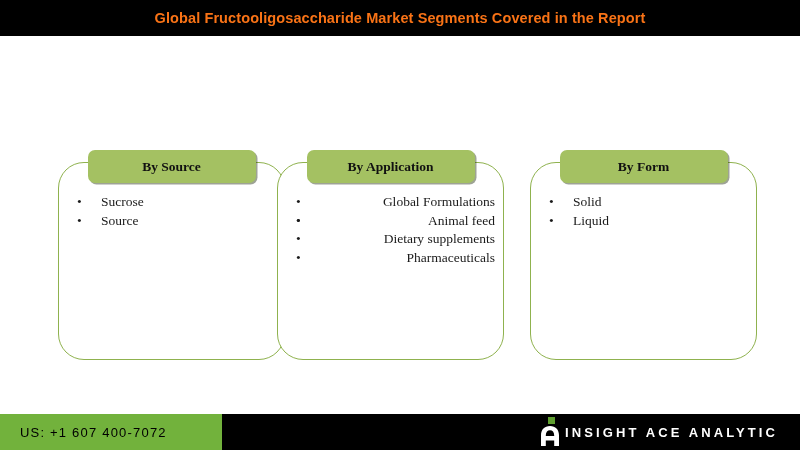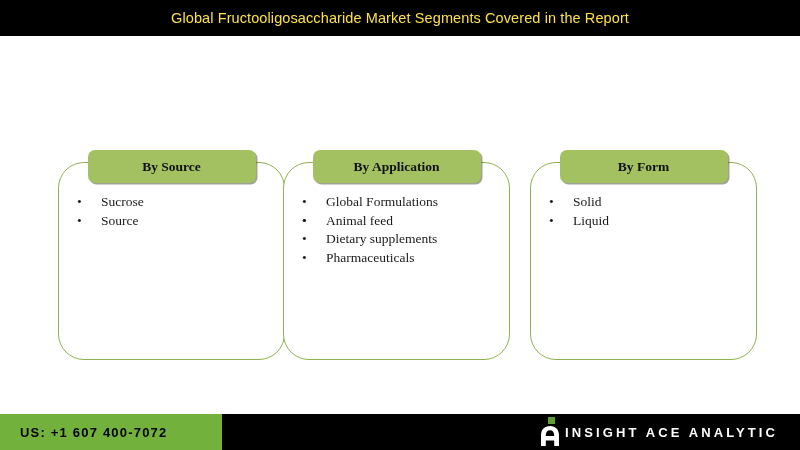--- a/index.html
+++ b/index.html
@@ -21,24 +21,24 @@
     left: 0;
     top: 0;
     width: 800px;
     height: 36px;
     background: #000000;
     display: flex;
     align-items: center;
     justify-content: center;
   }
   .header-title {
-    color: #fde047;
+    color: #f97316;
     font-family: "Liberation Sans", sans-serif;
     font-size: 14.5px;
-    font-weight: normal;
+    font-weight: bold;
     letter-spacing: 0.1px;
     white-space: nowrap;
   }
 
   
   .canvas {
     position: absolute;
     left: 0;
     top: 36px;
     width: 800px;
@@ -51,21 +51,21 @@
     position: absolute;
     top: 80px;
     width: 227px;
     height: 198px;
     border: 1.4px solid #8fb24e;
     border-radius: 26px;
     background: #ffffff;
     box-sizing: border-box;
   }
   .card-1 { left: 58px; }
-  .card-2 { left: 283px; }
+  .card-2 { left: 277px; text-align: right; }
   .card-3 { left: 530px; padding-left: 6px; }
 
   .card-chip {
     position: absolute;
     top: -13px;
     left: 50%;
     transform: translateX(-50%);
     width: 168px;
     height: 33px;
     background: #a4c162;
@@ -127,21 +127,21 @@
     height: 36px;
     background: #72b23c;
     display: flex;
     align-items: center;
   }
   .footer-phone-text {
     padding-left: 20px;
     color: #000000;
     font-family: "Liberation Sans", sans-serif;
     font-size: 13px;
-    font-weight: bold;
+    font-weight: normal;
     letter-spacing: 1.2px;
     white-space: nowrap;
   }
 
   .footer-brand {
     position: absolute;
     right: 22px;
     top: 0;
     height: 36px;
     display: flex;

